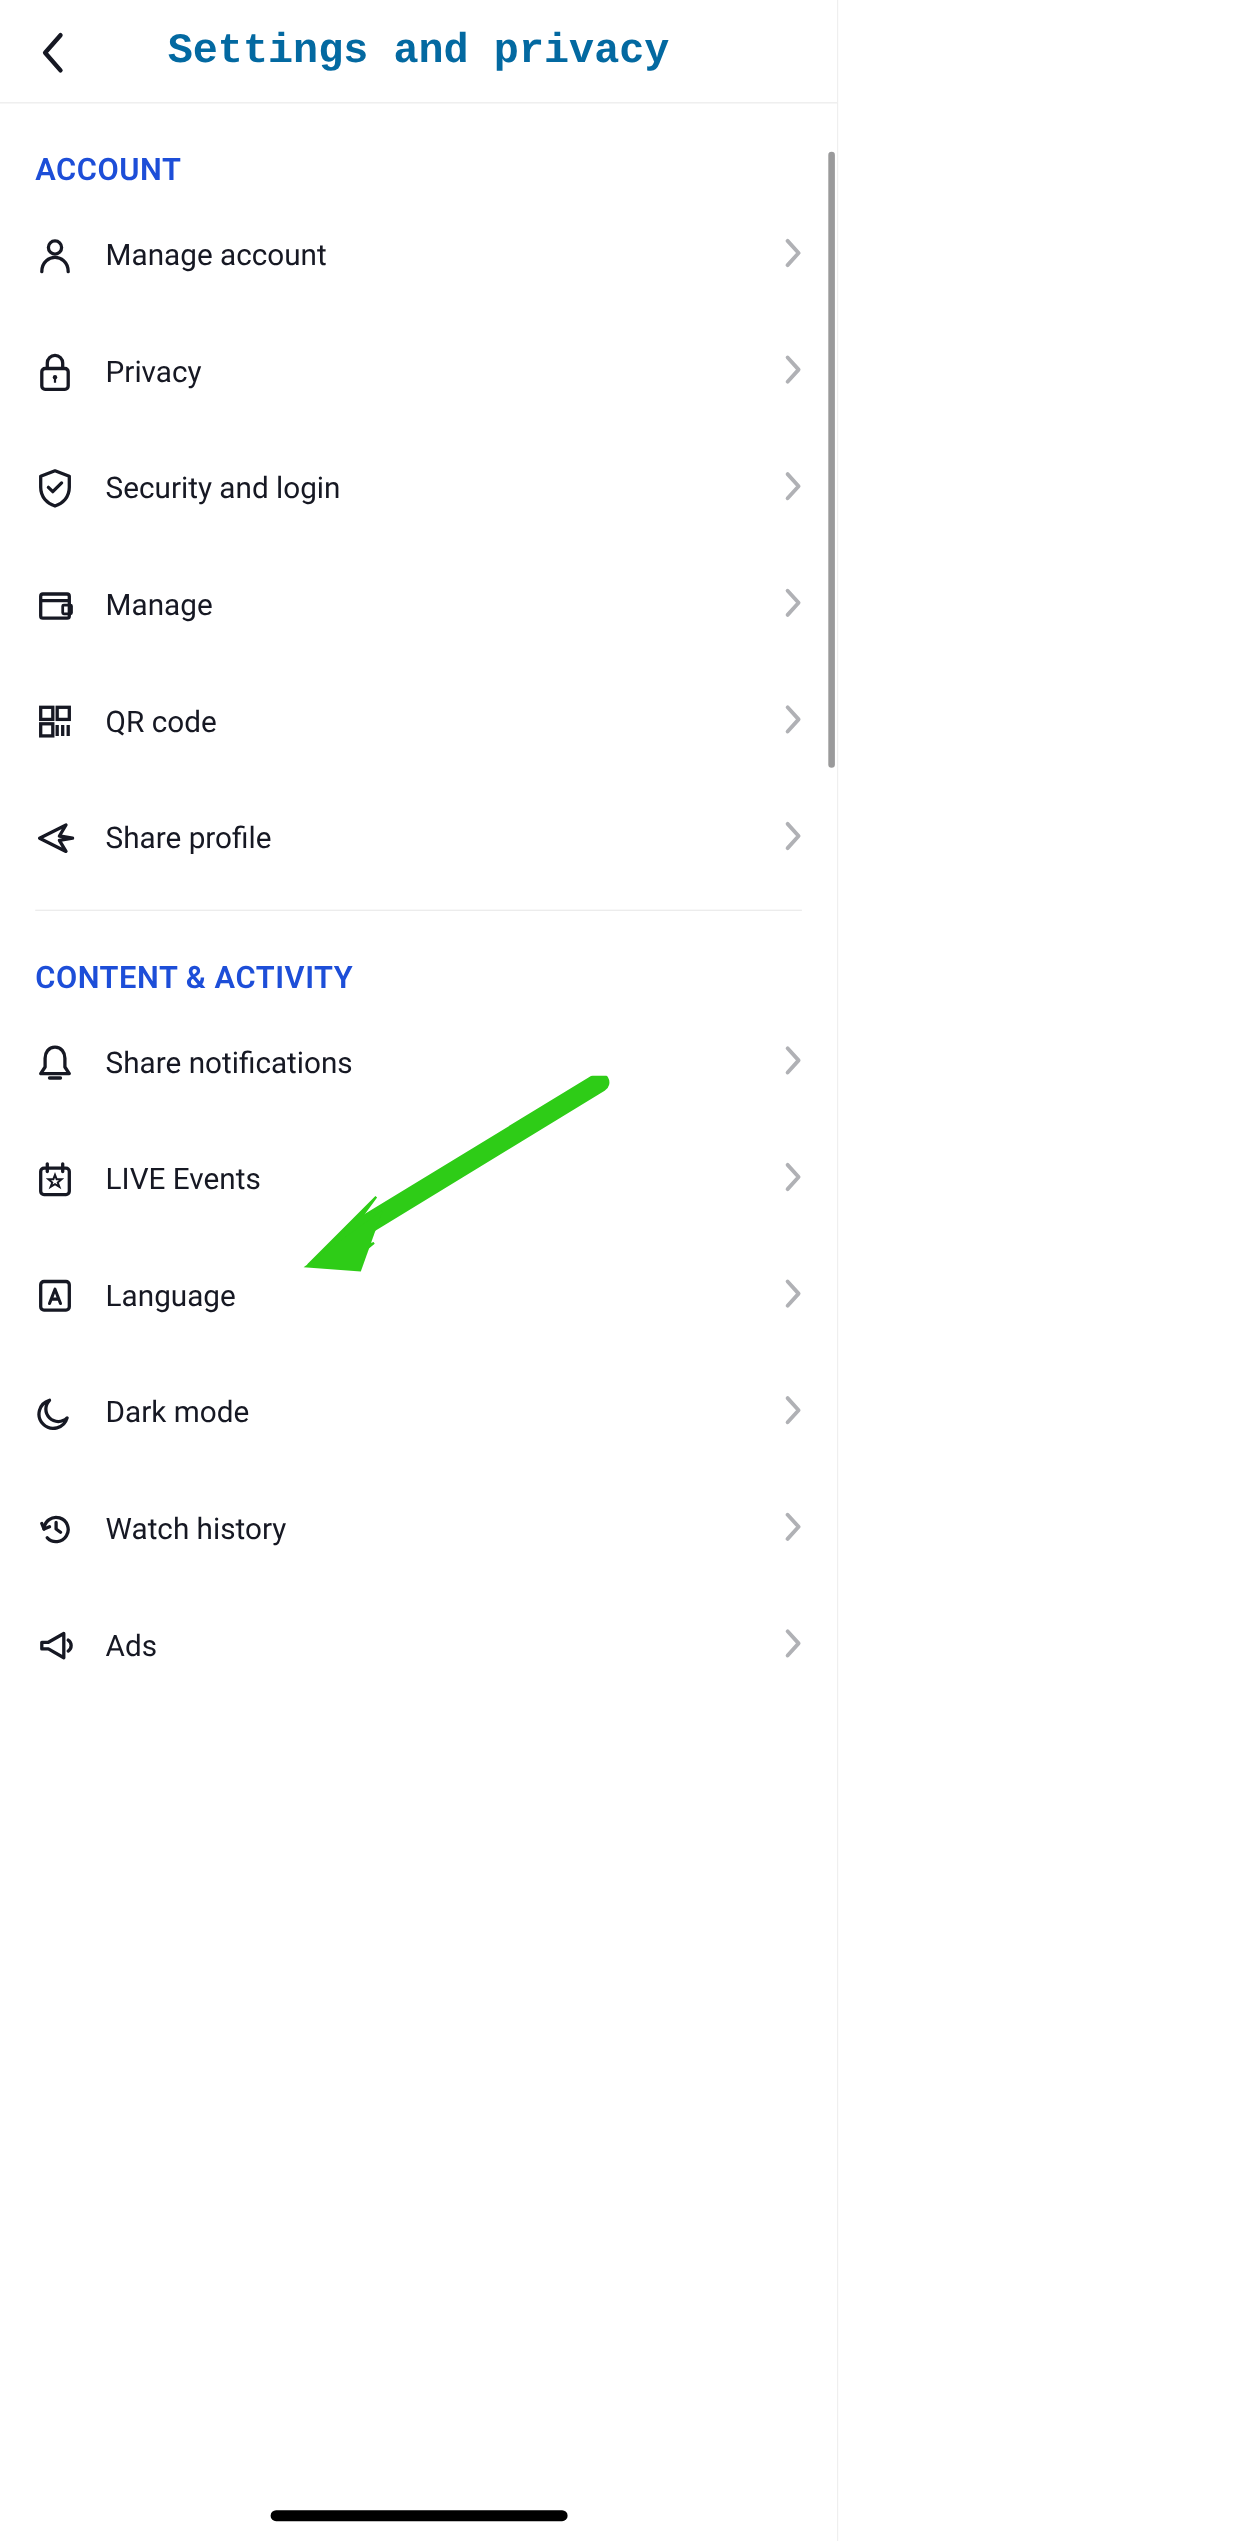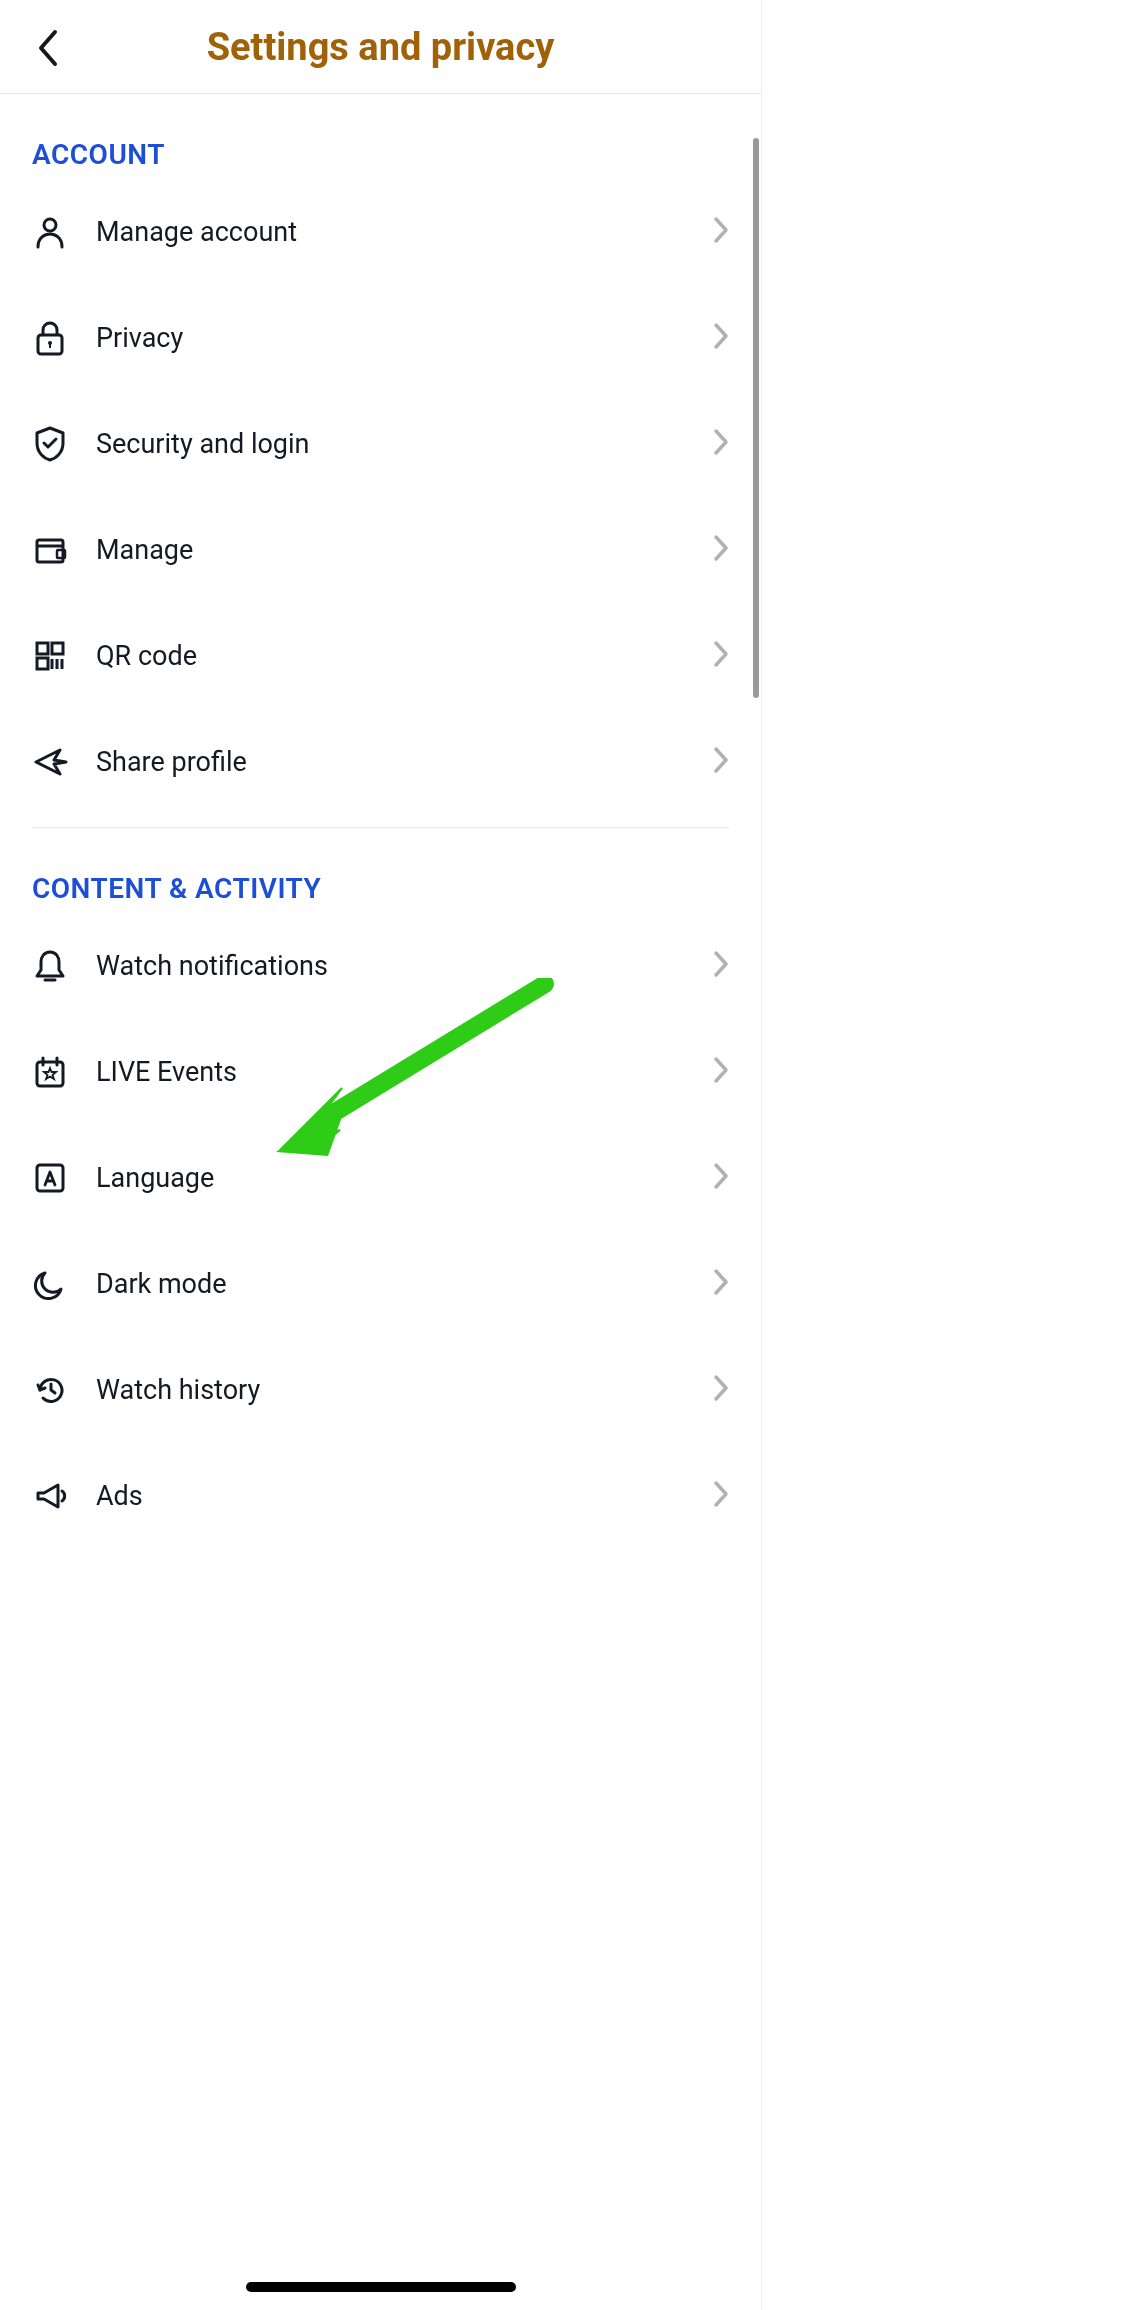--- a/index.html
+++ b/index.html
@@ -33,21 +33,22 @@
       display: flex;
       align-items: center;
       justify-content: center;
       color: #161823;
     }
     .header-title {
       width: 100%;
       text-align: center;
       font-size: 38px;
       font-weight: 700;
-      color: #a16207;
+      color: #0369a1;
+      font-family: Liberation Mono, monospace;
     }
     .content {
       position: relative;
     }
     .section {
       padding: 0 32px;
     }
     .section-header {
       font-size: 28px;
       font-weight: 600;
@@ -231,21 +232,21 @@
     <div class="section">
       <div class="section-header">CONTENT &amp; ACTIVITY</div>
 
       <div class="row">
         <span class="row-icon">
           <svg width="34" height="36" viewBox="0 0 34 36">
             <path d="M17 4 C11 4 8 9 8 14 V22 L4 28 H30 L26 22 V14 C26 9 23 4 17 4 Z" fill="none" stroke="#161823" stroke-width="3" stroke-linejoin="round"></path>
             <line x1="12" y1="32" x2="22" y2="32" stroke="#161823" stroke-width="3" stroke-linecap="round"></line>
           </svg>
         </span>
-        <span class="row-label">Watch notifications</span>
+        <span class="row-label">Share notifications</span>
         <span class="chevron">
           <svg width="16" height="28" viewBox="0 0 16 28">
               <path d="M3 3 L13 14 L3 25" stroke="currentColor" stroke-width="3.5" fill="none" stroke-linecap="round" stroke-linejoin="round"></path>
             </svg>
         </span>
       </div>
 
       <div class="row">
         <span class="row-icon">
           <svg width="34" height="34" viewBox="0 0 34 34">

